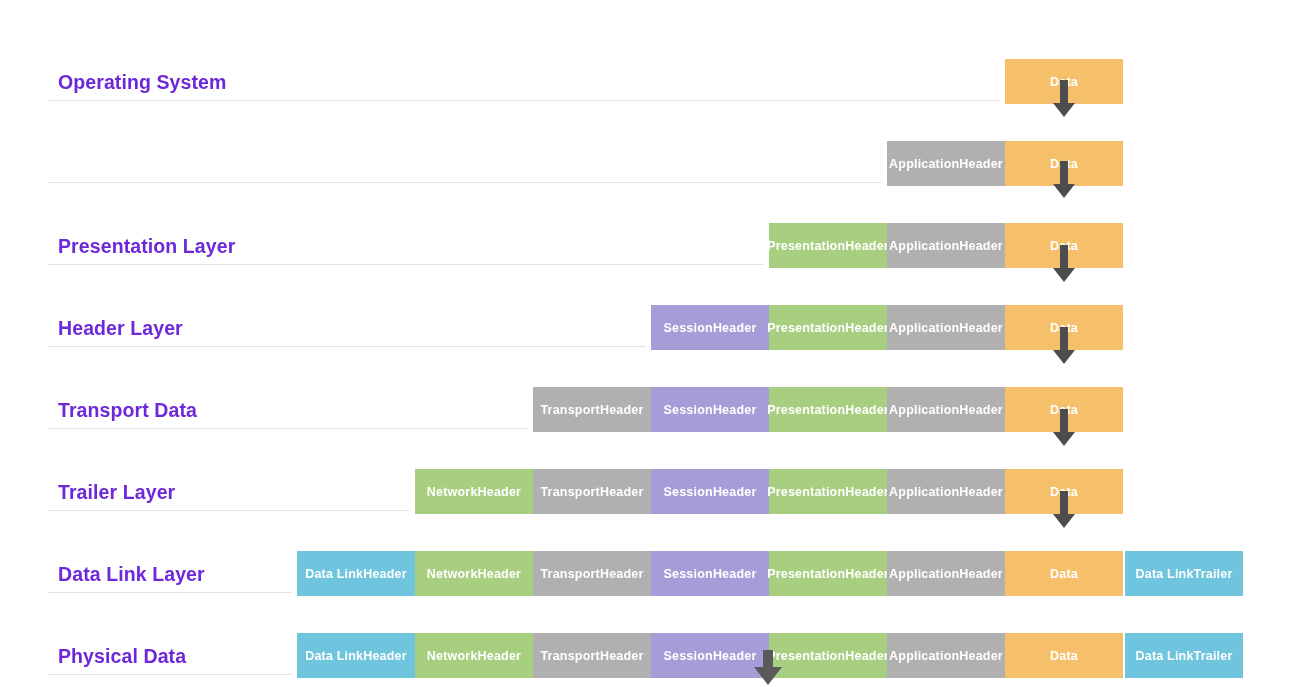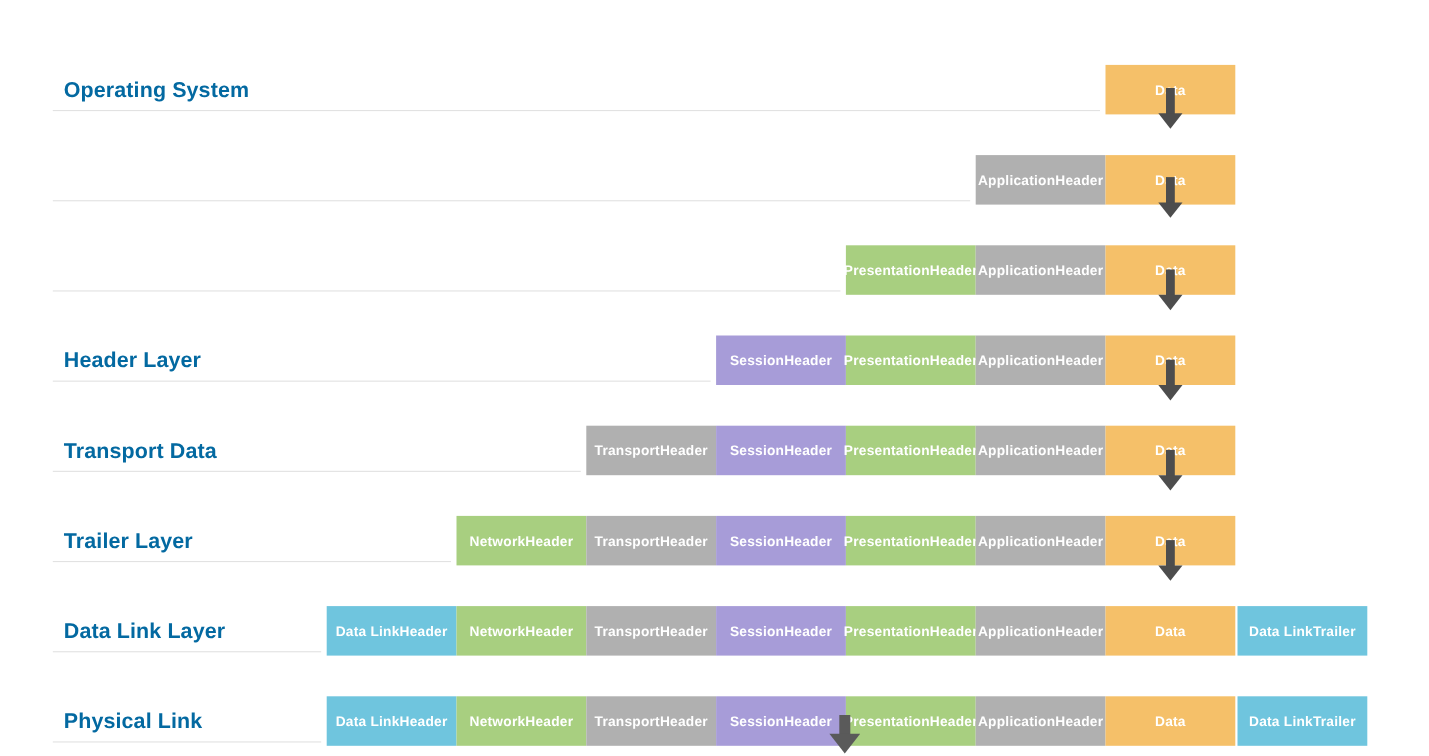--- a/index.html
+++ b/index.html
@@ -53,21 +53,21 @@
     width: 1299px;
     height: 76px;
   }
 
   .row-label {
     position: absolute;
     left: 58px;
     bottom: 10px;
     font-size: 19.5px;
     font-weight: bold;
-    color: #0369a1;
+    color: #6d28d9;
     letter-spacing: 0.1px;
     white-space: nowrap;
   }
 
   .row-rule {
     position: absolute;
     left: 48px;
     bottom: 3px;
     height: 1px;
     background: #e2e2e2;
@@ -146,20 +146,21 @@
         <div class="block" style="left: 887px; width: 118px; background: rgb(176, 176, 176);">
           <span>Application</span>
           <span>Header</span>
         </div>
         <div class="block" style="left: 1005px; width: 118px; background: rgb(245, 192, 105);">
           <span>Data</span>
         </div>
       </div>
       <div class="row" style="top: 192px;">
         <div class="row-rule" style="width: 716px;"></div>
+        <div class="row-label">Presentation Layer</div>
         <div class="block" style="left: 769px; width: 118px; background: rgb(168, 207, 128);">
           <span>Presentation</span>
           <span>Header</span>
         </div>
         <div class="block" style="left: 887px; width: 118px; background: rgb(176, 176, 176);">
           <span>Application</span>
           <span>Header</span>
         </div>
         <div class="block" style="left: 1005px; width: 118px; background: rgb(245, 192, 105);">
           <span>Data</span>
@@ -264,21 +265,21 @@
         <div class="block" style="left: 1005px; width: 118px; background: rgb(245, 192, 105);">
           <span>Data</span>
         </div>
         <div class="block" style="left: 1125px; width: 118px; background: rgb(111, 197, 222);">
           <span>Data Link</span>
           <span>Trailer</span>
         </div>
       </div>
       <div class="row" style="top: 602px;">
         <div class="row-rule" style="width: 244px;"></div>
-        <div class="row-label">Physical Link</div>
+        <div class="row-label">Physical Data</div>
         <div class="block" style="left: 297px; width: 118px; background: rgb(111, 197, 222);">
           <span>Data Link</span>
           <span>Header</span>
         </div>
         <div class="block" style="left: 415px; width: 118px; background: rgb(168, 207, 128);">
           <span>Network</span>
           <span>Header</span>
         </div>
         <div class="block" style="left: 533px; width: 118px; background: rgb(176, 176, 176);">
           <span>Transport</span>

